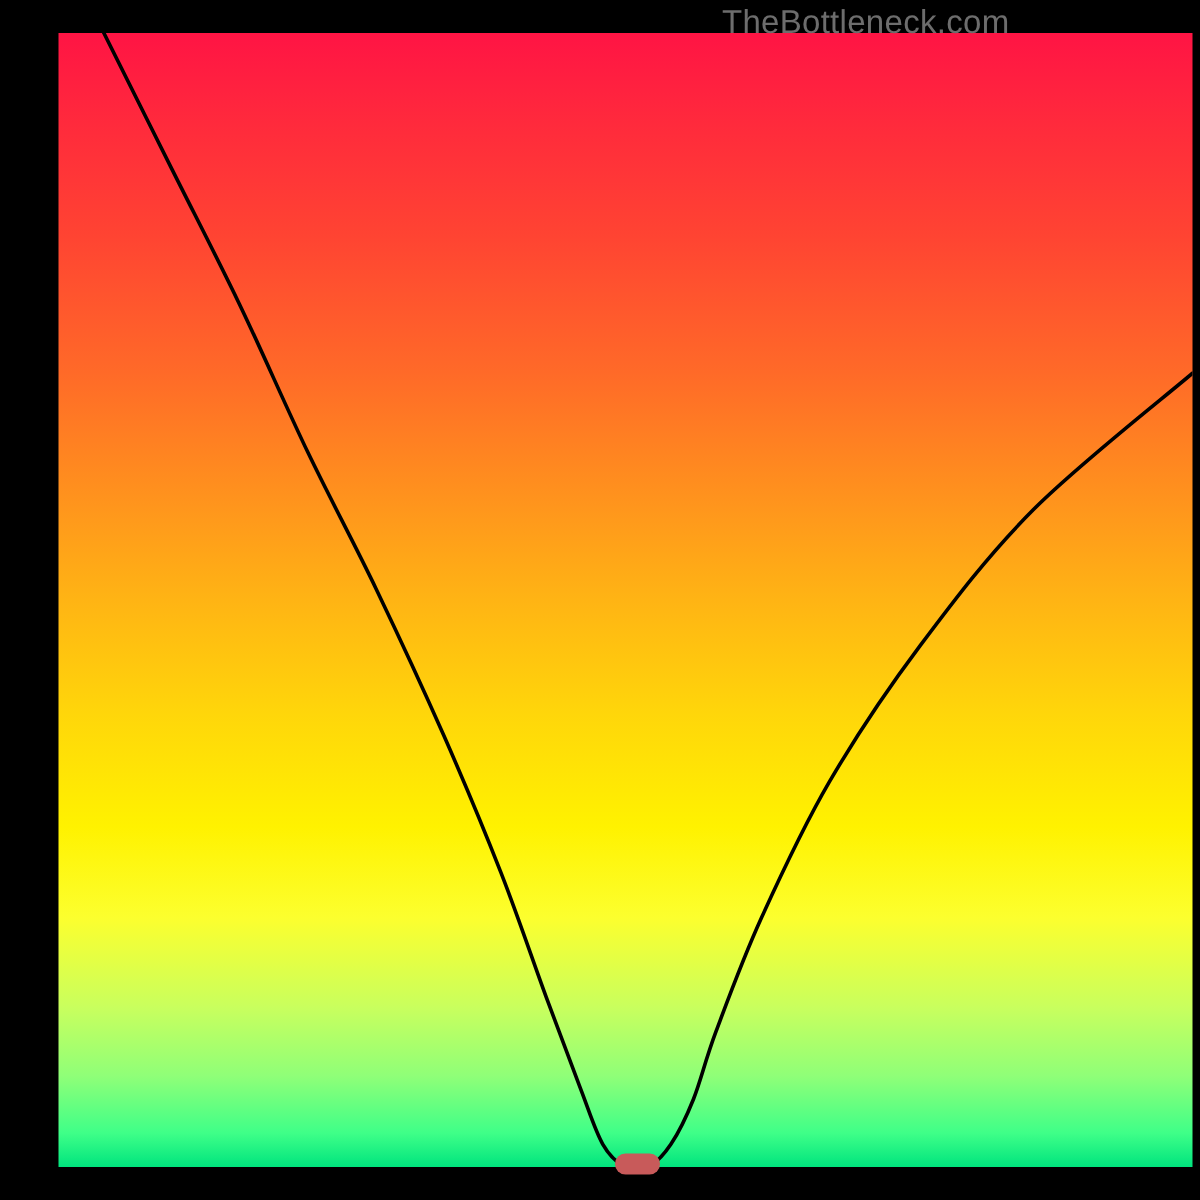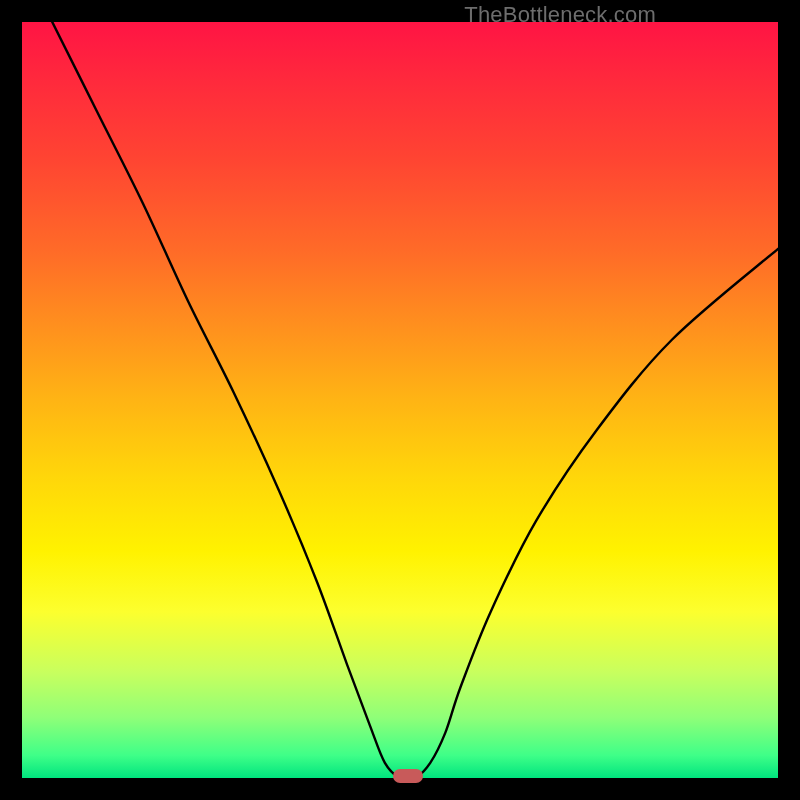--- a/index.html
+++ b/index.html
@@ -9,20 +9,21 @@
     height: 800px;
     background: #000;
     overflow: hidden;
     font-family: Arial, Helvetica, sans-serif;
   }
   .frame {
     position: relative;
     width: 664px;
     height: 800px;
     background: #000;
+    margin-left: 17px;
   }
   .plot-area {
     position: absolute;
     left: 22px;
     top: 22px;
     width: 756px;
     height: 756px;
     
     background: linear-gradient(
       to bottom,

